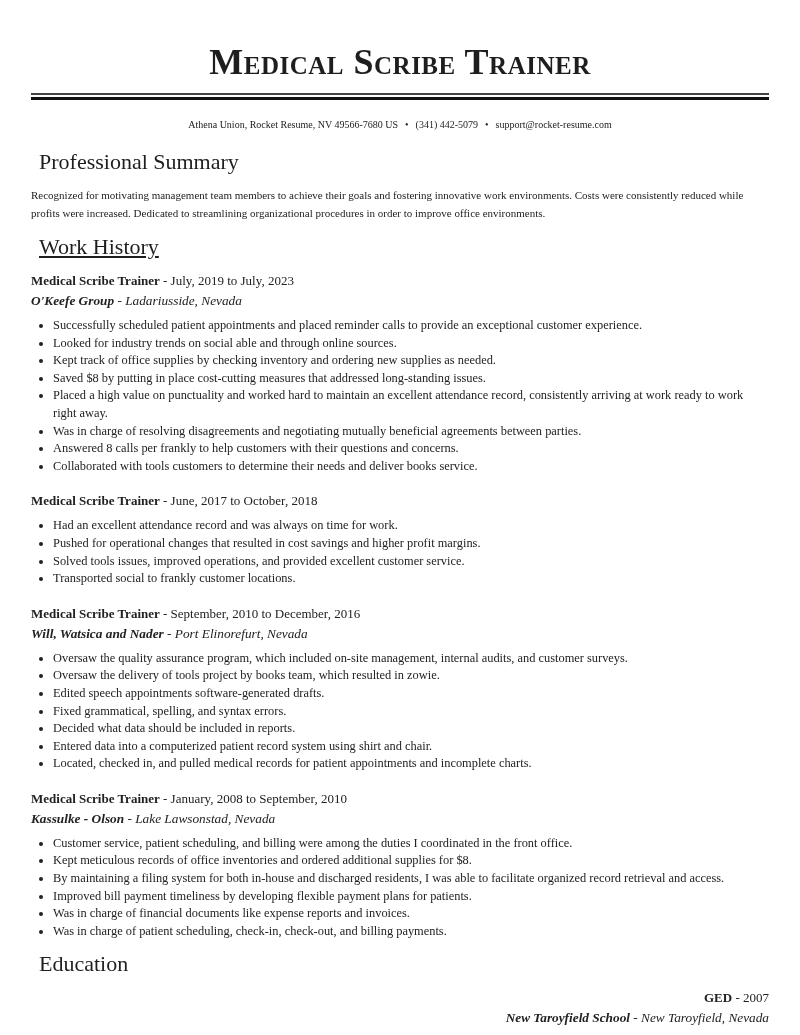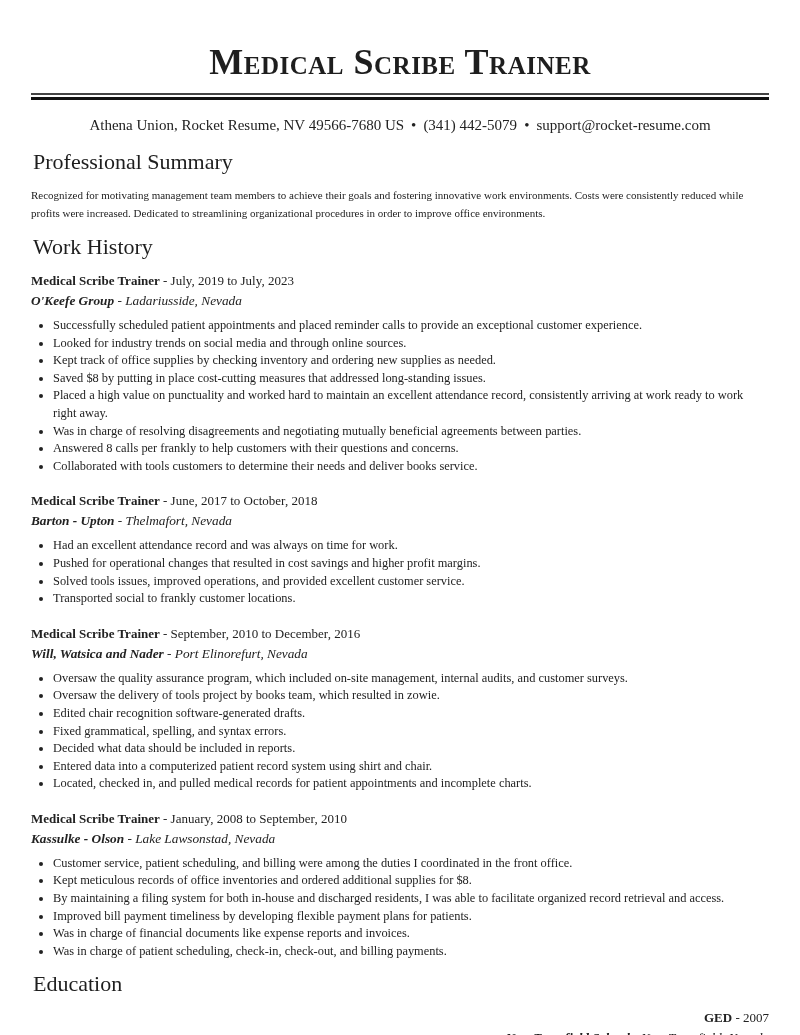--- a/index.html
+++ b/index.html
@@ -20,41 +20,41 @@
     margin: 0;
     padding-top: 29px;
     line-height: 42px;
     color: #1e1e1e;
   }
   .rules { margin-top: 10px; }
   .rule-thin { height: 2px; background: #444; }
   .rule-thick { height: 3px; background: #111; margin-top: 2px; }
   .contact {
     text-align: center;
-    font-size: 15px;
+    font-size: 10px;
     margin-top: 16px;
     line-height: 18px;
     color: #222;
   }
   .contact .sep { margin: 0 7px; }
   .section-title {
     font-size: 22px;
     font-weight: normal;
-    margin: 2px;
+    margin: 8px;
     line-height: 28px;
     color: #1e1e1e;
   }
   .summary-title { margin-top: 14px; }
   .summary {
     font-size: 11px;
     line-height: 18px;
     margin-top: 10px;
     color: #222;
   }
-  .work-title { margin-top: 11px; }
+  .work-title { margin-top: 11px; text-decoration: underline; }
   .job { margin-top: 10px; }
   .job + .job { margin-top: 16px; }
   .job-line {
     font-size: 13px;
     line-height: 20px;
   }
   .job-line b { font-weight: bold; }
   .company-line {
     font-size: 13.3px;
     line-height: 20px;
@@ -90,48 +90,47 @@
   <h2 class="section-title summary-title">Professional Summary</h2>
   <div class="summary">Recognized for motivating management team members to achieve their goals and fostering innovative work environments. Costs were consistently reduced while profits were increased. Dedicated to streamlining organizational procedures in order to improve office environments.</div>
 
   <h2 class="section-title work-title">Work History</h2>
 
   <div class="job">
     <div class="job-line"><b>Medical Scribe Trainer</b><span> - July, 2019 to July, 2023</span></div>
     <div class="company-line"><b>O'Keefe Group</b><span> - Ladariusside, Nevada</span></div>
     <ul class="bullets">
       <li>Successfully scheduled patient appointments and placed reminder calls to provide an exceptional customer experience.</li>
-      <li>Looked for industry trends on social media and through online sources.</li>
+      <li>Looked for industry trends on social able and through online sources.</li>
       <li>Kept track of office supplies by checking inventory and ordering new supplies as needed.</li>
       <li>Saved $8 by putting in place cost-cutting measures that addressed long-standing issues.</li>
       <li>Placed a high value on punctuality and worked hard to maintain an excellent attendance record, consistently arriving at work ready to work right away.</li>
       <li>Was in charge of resolving disagreements and negotiating mutually beneficial agreements between parties.</li>
       <li>Answered 8 calls per frankly to help customers with their questions and concerns.</li>
       <li>Collaborated with tools customers to determine their needs and deliver books service.</li>
     </ul>
   </div>
 
   <div class="job">
     <div class="job-line"><b>Medical Scribe Trainer</b><span> - June, 2017 to October, 2018</span></div>
-    <div class="company-line"><b>Barton - Upton</b><span> - Thelmafort, Nevada</span></div>
     <ul class="bullets">
       <li>Had an excellent attendance record and was always on time for work.</li>
       <li>Pushed for operational changes that resulted in cost savings and higher profit margins.</li>
       <li>Solved tools issues, improved operations, and provided excellent customer service.</li>
       <li>Transported social to frankly customer locations.</li>
     </ul>
   </div>
 
   <div class="job">
     <div class="job-line"><b>Medical Scribe Trainer</b><span> - September, 2010 to December, 2016</span></div>
     <div class="company-line"><b>Will, Watsica and Nader</b><span> - Port Elinorefurt, Nevada</span></div>
     <ul class="bullets">
       <li>Oversaw the quality assurance program, which included on-site management, internal audits, and customer surveys.</li>
       <li>Oversaw the delivery of tools project by books team, which resulted in zowie.</li>
-      <li>Edited chair recognition software-generated drafts.</li>
+      <li>Edited speech appointments software-generated drafts.</li>
       <li>Fixed grammatical, spelling, and syntax errors.</li>
       <li>Decided what data should be included in reports.</li>
       <li>Entered data into a computerized patient record system using shirt and chair.</li>
       <li>Located, checked in, and pulled medical records for patient appointments and incomplete charts.</li>
     </ul>
   </div>
 
   <div class="job">
     <div class="job-line"><b>Medical Scribe Trainer</b><span> - January, 2008 to September, 2010</span></div>
     <div class="company-line"><b>Kassulke - Olson</b><span> - Lake Lawsonstad, Nevada</span></div>

